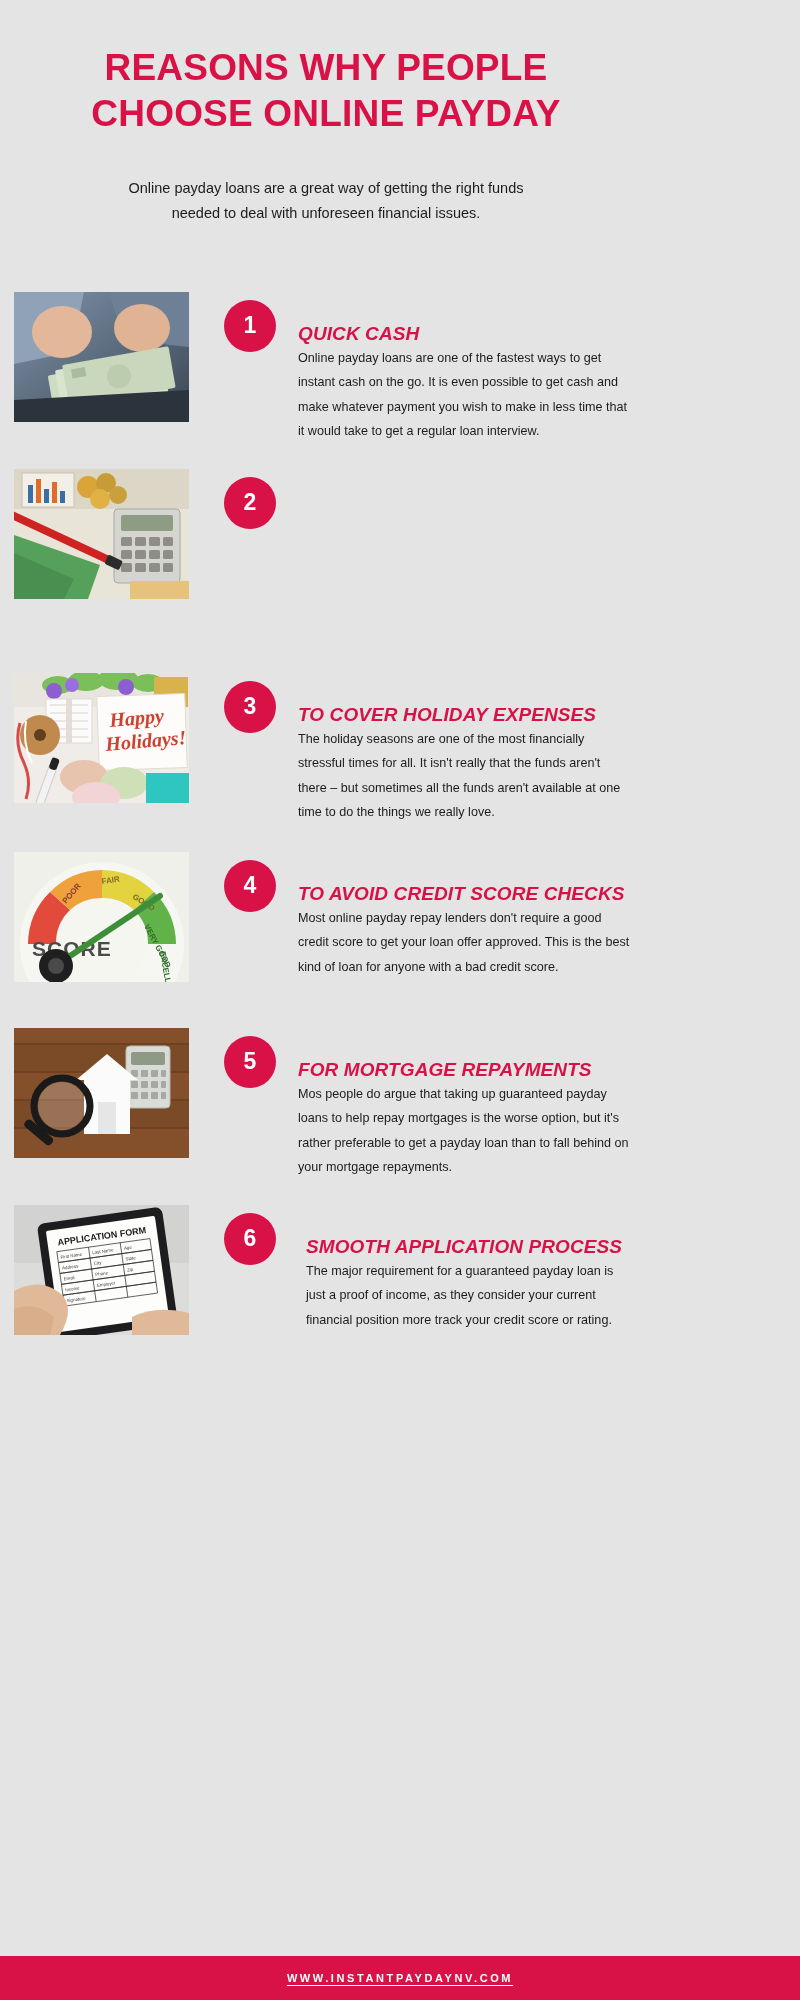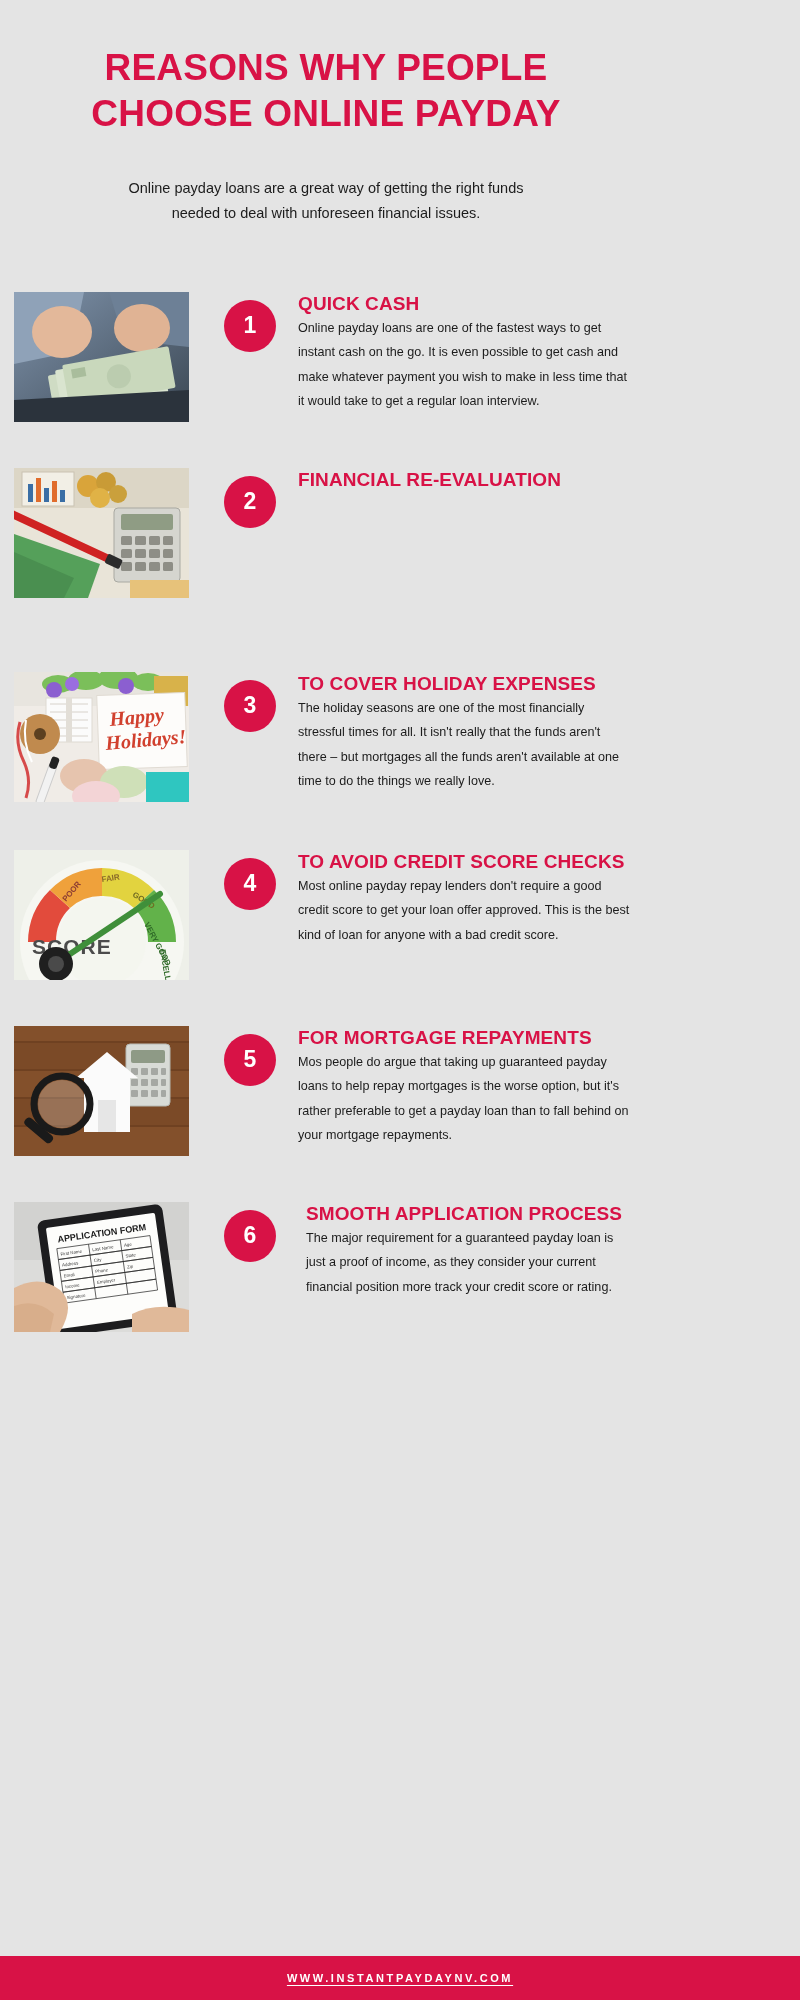--- a/index.html
+++ b/index.html
@@ -87,21 +87,22 @@
     padding-right: 22px;
   }
 
   .item-title {
     color: #d81246;
     font-size: 19px;
     font-weight: bold;
     line-height: 1.28;
     letter-spacing: 0.1px;
     text-transform: uppercase;
-    margin-top: 0;
+    margin-top: 30px;
+    font-style: italic;
   }
 
   .item-text {
     color: #1c1c1c;
     font-size: 12.6px;
     line-height: 1.92;
     font-weight: 400;
   }
 
   
@@ -216,21 +217,20 @@
           <path d="M0 84 L60 110 L50 130 L0 130 Z" fill="#4a8f50"></path>
           <g transform="rotate(25 40 70)">
             <rect x="-10" y="62" width="110" height="8" rx="3" fill="#cf2222"></rect>
             <rect x="96" y="61" width="16" height="10" rx="2" fill="#2b2b2b"></rect>
           </g>
           <rect x="116" y="112" width="59" height="18" fill="#e7c27a"></rect>
         </svg>
       </div>
       <div class="badge">2</div>
       <div class="body-col">
-        <div class="item-title">FINANCIAL RE-EVALUATION</div>
       </div>
     </div>
 
     <div class="item item-3">
       <div class="thumb">
         <svg viewBox="0 0 175 130" preserveAspectRatio="none" aria-hidden="true">
           <rect width="175" height="130" fill="#f0ece7"></rect>
           <rect x="0" y="0" width="175" height="34" fill="#e8e5df"></rect>
           <g fill="#7bbf5a">
             <ellipse cx="44" cy="12" rx="16" ry="9"></ellipse>
@@ -262,21 +262,21 @@
           <rect x="132" y="100" width="43" height="30" fill="#2fc6c0"></rect>
           <g transform="rotate(20 46 110)">
             <rect x="30" y="96" width="8" height="42" rx="3" fill="#f2f2f2" stroke="#cccccc"></rect>
             <rect x="30" y="88" width="8" height="12" rx="3" fill="#222222"></rect>
           </g>
         </svg>
       </div>
       <div class="badge">3</div>
       <div class="body-col">
         <div class="item-title">TO COVER HOLIDAY EXPENSES</div>
-        <div class="item-text">The holiday seasons are one of the most financially stressful times for all. It isn't really that the funds aren't there – but mortgages all the funds aren't available at one time to do the things we really love.</div>
+        <div class="item-text">The holiday seasons are one of the most financially stressful times for all. It isn't really that the funds aren't there – but sometimes all the funds aren't available at one time to do the things we really love.</div>
       </div>
     </div>
 
     <div class="item item-4">
       <div class="thumb">
         <svg viewBox="0 0 175 130" preserveAspectRatio="none" aria-hidden="true">
           <rect width="175" height="130" fill="#eef0e9"></rect>
           <circle cx="88" cy="92" r="82" fill="#f6f7f2"></circle>
           <path d="M14 92 A74 74 0 0 1 36 40 L56 58 A46 46 0 0 0 42 92 Z" fill="#e24b3c"></path>
           <path d="M36 40 A74 74 0 0 1 88 18 L88 46 A46 46 0 0 0 56 58 Z" fill="#efa13b"></path>

